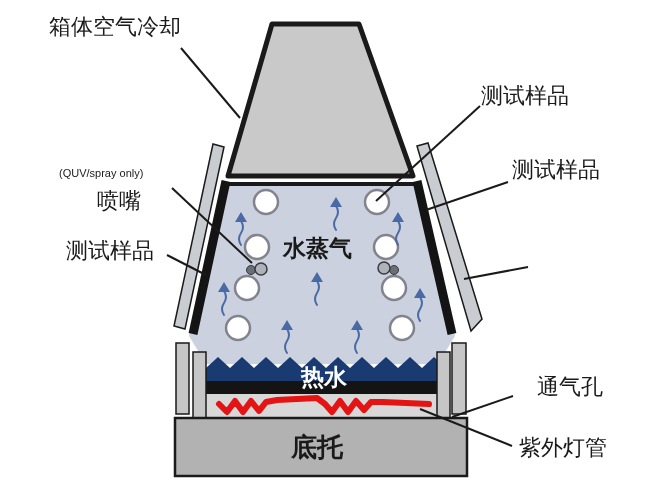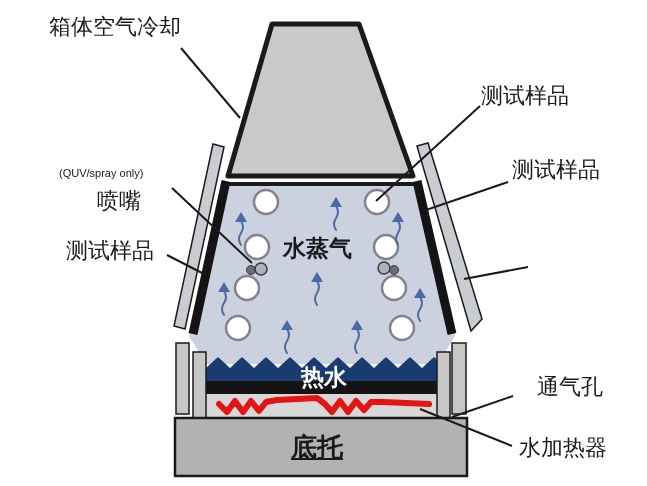--- a/index.html
+++ b/index.html
@@ -14,21 +14,21 @@
   .lbl{
     position:absolute;
     font-size:22px;
     line-height:1.08;
     color:#1a1a1a;
     white-space:nowrap;
   }
   .lbl.small{font-size:11px;text-align:right;}
   .lbl.bold{font-weight:bold;font-size:23px;}
   .lbl.white{color:#ffffff;}
-  .lbl.big{font-weight:bold;font-size:26px;text-decoration:underline;}
+  .lbl.big{font-weight:bold;font-size:26px;}
 </style>
 </head>
 <body>
 
 <div class="stage">
 
   <svg width="647" height="486" viewBox="0 0 647 486">
     <defs>
       <g id="steam-arrow">
         <path d="M0,0 L6,10 L-6,10 Z" fill="#4a6aa5"></path>
@@ -107,15 +107,15 @@
   <div class="lbl" style="left:49px;top:15px;">箱体空气冷却</div>
   <div class="lbl" style="left:97px;top:143px;margin-top:46px;">喷嘴</div>
   <div class="lbl small" style="left:59px;top:168px;">(QUV/spray only)</div>
   <div class="lbl" style="left:481px;top:84px;">测试样品</div>
   <div class="lbl" style="left:512px;top:158px;">测试样品</div>
   <div class="lbl" style="left:66px;top:239px;">测试样品</div>
   <div class="lbl bold" style="left:283px;top:236px;">水蒸气</div>
   <div class="lbl bold white" style="left:301px;top:365px;">热水</div>
   <div class="lbl" style="left:516px;top:375px;margin-left:21px;">通气孔</div>
   <div class="lbl big" style="left:291px;top:433px;">底托</div>
-  <div class="lbl" style="left:519px;top:436px;">水加热器</div>
+  <div class="lbl" style="left:519px;top:436px;">紫外灯管</div>
 
 </div>
 
 </body></html>

